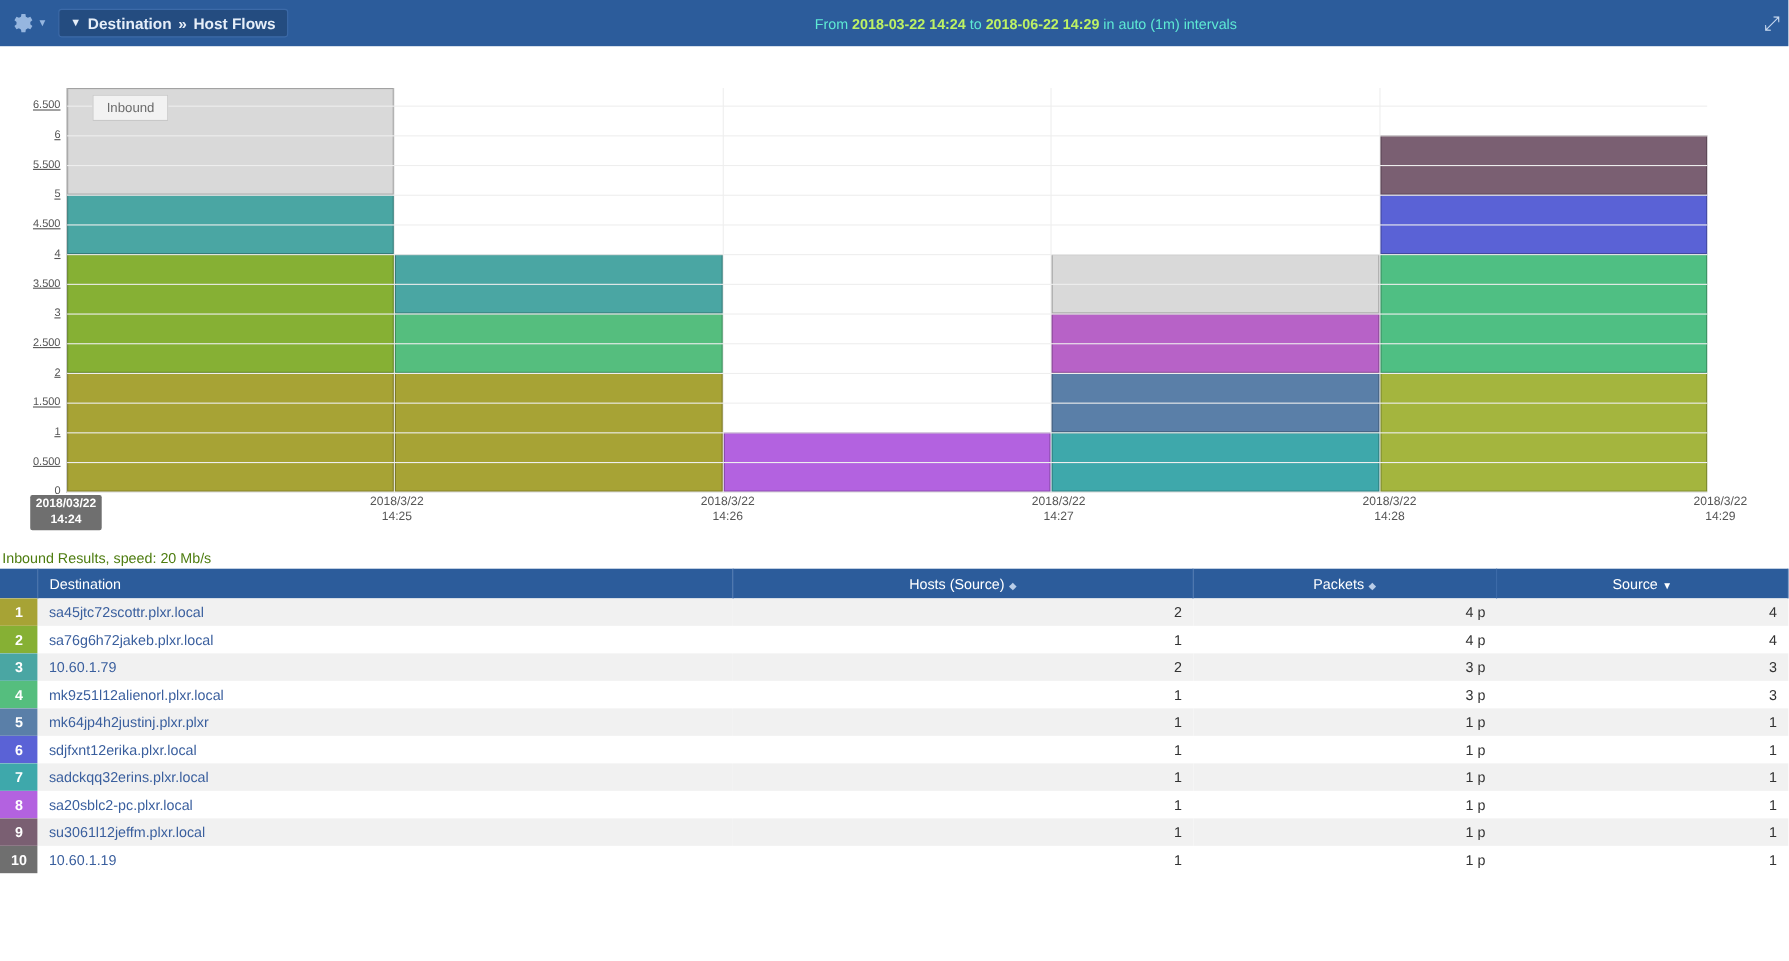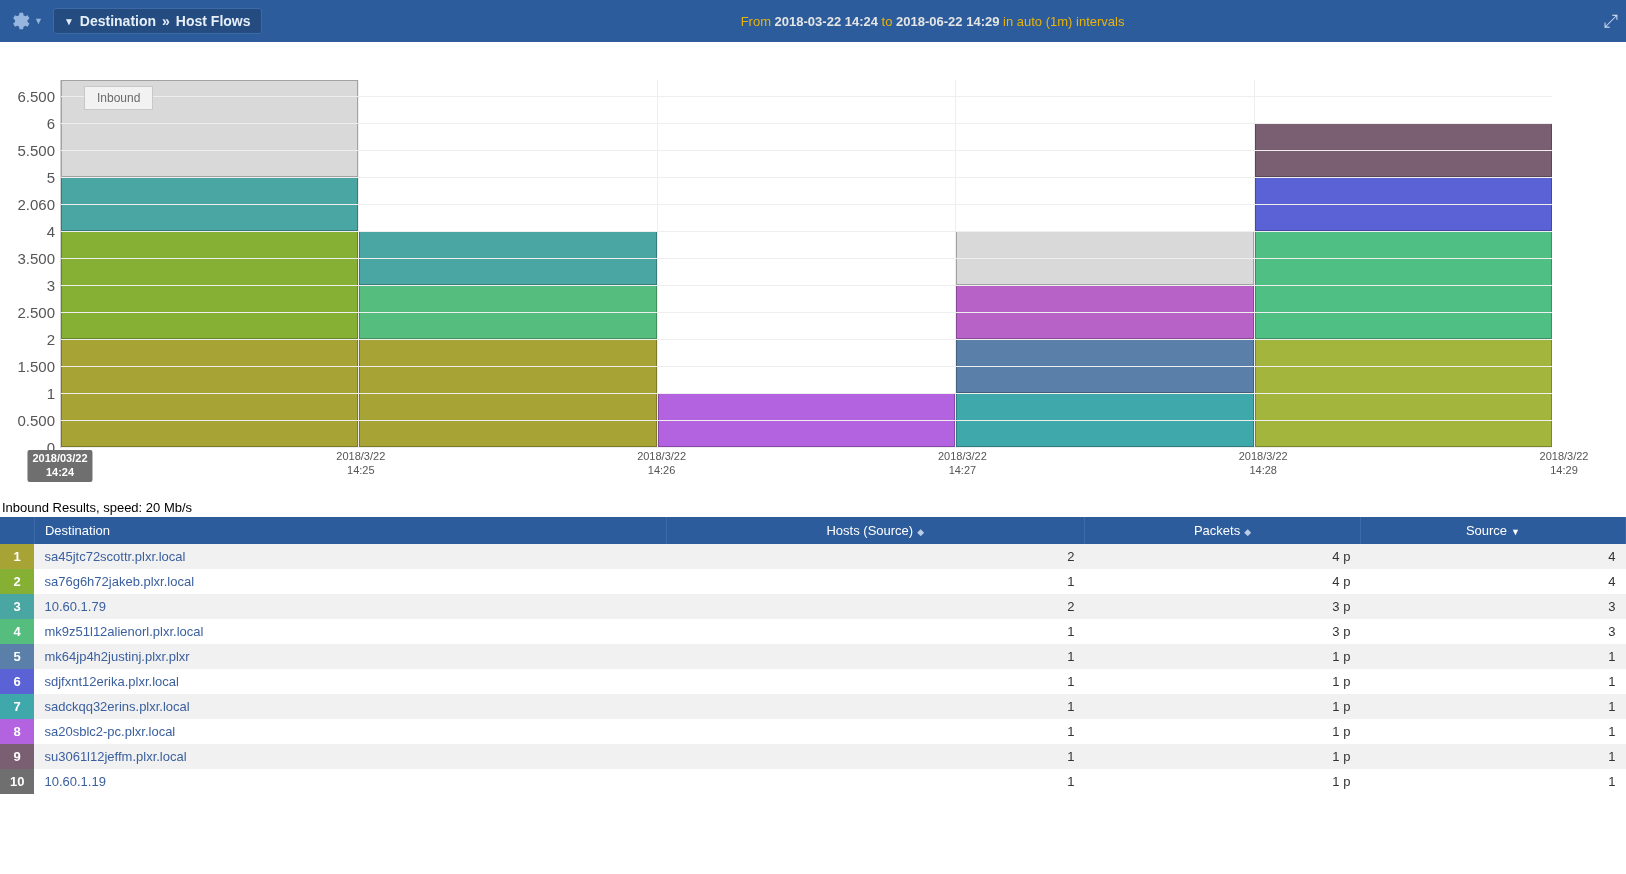--- a/index.html
+++ b/index.html
@@ -12,39 +12,39 @@
   *{box-sizing:border-box;}
   html,body{margin:0;padding:0;font-family:Verdana,Geneva,sans-serif;font-size:13px;color:#333;background:#fff;}
   
   .topbar{background:var(--blue);height:42px;display:flex;align-items:center;padding:0 8px;color:var(--header-txt);}
   .gear{width:22px;height:22px;margin-right:4px;}
   .gear svg{fill:#96b6df;}
   .caret-down{font-size:9px;color:#96b6df;margin-right:10px;}
   .breadcrumb{background:var(--blue-dark);border:1px solid #3c6aa8;border-radius:3px;padding:4px 10px;display:flex;align-items:center;gap:6px;font-weight:bold;font-size:14px;}
   .breadcrumb .tri{font-size:10px;}
   .timerange{flex:1;text-align:center;font-size:13px;}
-  .timerange .dim{color:#eab308;}
-  .timerange .b{font-weight:bold;color:#e5e5e5;}
+  .timerange .dim{color:#5eead4;}
+  .timerange .b{font-weight:bold;color:#bef264;}
   .rt-icon{font-size:18px;color:#cadaf0;}
   
   .chart-wrap{margin:4px 0 0 0;padding:0;}
   .chart{position:relative;height:402px;margin:0 12px 0 0;}
   .plot{position:absolute;left:60px;right:62px;top:34px;bottom:0;border:1px solid #d0d0d0;border-top:none;border-right:none;}
   .gridline{position:absolute;left:0;right:0;border-top:1px solid var(--grid);}
-  .ytick{position:absolute;right:100%;padding-right:6px;font-size:15px;color:#555;transform:translateY(50%);}
+  .ytick{position:absolute;right:100%;padding-right:6px;font-size:10px;color:#555;transform:translateY(50%);text-decoration:underline;}
   .legend{position:absolute;top:40px;left:84px;background:#f2f2f2;border:1px solid #c8c8c8;padding:4px 12px;font-size:12px;color:#6b6b6b;z-index:5;}
   .bars{position:absolute;inset:0;display:flex;}
   .barcol{flex:1;position:relative;border-right:1px solid var(--grid);}
   .barcol:last-child{border-right:none;}
   .seg{position:absolute;left:0;right:0;border:1px solid rgba(0,0,0,0.25);}
   .xticks{position:relative;margin-left:60px;margin-right:62px;height:34px;}
   .xtick{position:absolute;top:2px;font-size:11px;color:#555;text-align:center;transform:translateX(-50%);line-height:1.25;}
   .xtick.sel{background:#6f6f6f;color:#fff;padding:2px 5px;border-radius:2px;font-weight:bold;}
   
-  .results-hdr{margin:18px 0 2px 2px;font-size:13px;color:#000000;}
+  .results-hdr{margin:18px 0 2px 2px;font-size:13px;color:#4d7c0f;}
   table.res{width:100%;border-collapse:collapse;font-size:13px;}
   table.res thead th{background:var(--blue);color:#fff;font-weight:normal;text-align:left;padding:6px 10px;border-right:1px solid #3c6aa8;}
   table.res thead th.num{text-align:center;}
   .sort{font-size:9px;color:#b9cde8;margin-left:4px;}
   .sort.active{color:#fff;}
   table.res tbody tr:nth-child(odd){background:#f1f1f1;}
   table.res tbody tr:nth-child(even){background:#ffffff;}
   table.res td{padding:5px 10px;}
   td.idx{width:24px;text-align:center;color:#fff;font-weight:bold;}
   td.dest a{color:var(--link);text-decoration:none;}
@@ -125,21 +125,21 @@
         <div class="ytick" style="bottom: 29.4118%;">2</div>
         <div class="gridline" style="top: 63.2353%;"></div>
         <div class="ytick" style="bottom: 36.7647%;">2.500</div>
         <div class="gridline" style="top: 55.8824%;"></div>
         <div class="ytick" style="bottom: 44.1176%;">3</div>
         <div class="gridline" style="top: 48.5294%;"></div>
         <div class="ytick" style="bottom: 51.4706%;">3.500</div>
         <div class="gridline" style="top: 41.1765%;"></div>
         <div class="ytick" style="bottom: 58.8235%;">4</div>
         <div class="gridline" style="top: 33.8235%;"></div>
-        <div class="ytick" style="bottom: 66.1765%;">2.060</div>
+        <div class="ytick" style="bottom: 66.1765%;">4.500</div>
         <div class="gridline" style="top: 26.4706%;"></div>
         <div class="ytick" style="bottom: 73.5294%;">5</div>
         <div class="gridline" style="top: 19.1176%;"></div>
         <div class="ytick" style="bottom: 80.8824%; text-align: right;">5.500</div>
         <div class="gridline" style="top: 11.7647%;"></div>
         <div class="ytick" style="bottom: 88.2353%;">6</div>
         <div class="gridline" style="top: 4.41176%;"></div>
         <div class="ytick" style="bottom: 95.5882%;">6.500</div>
       </div>
   </div>

